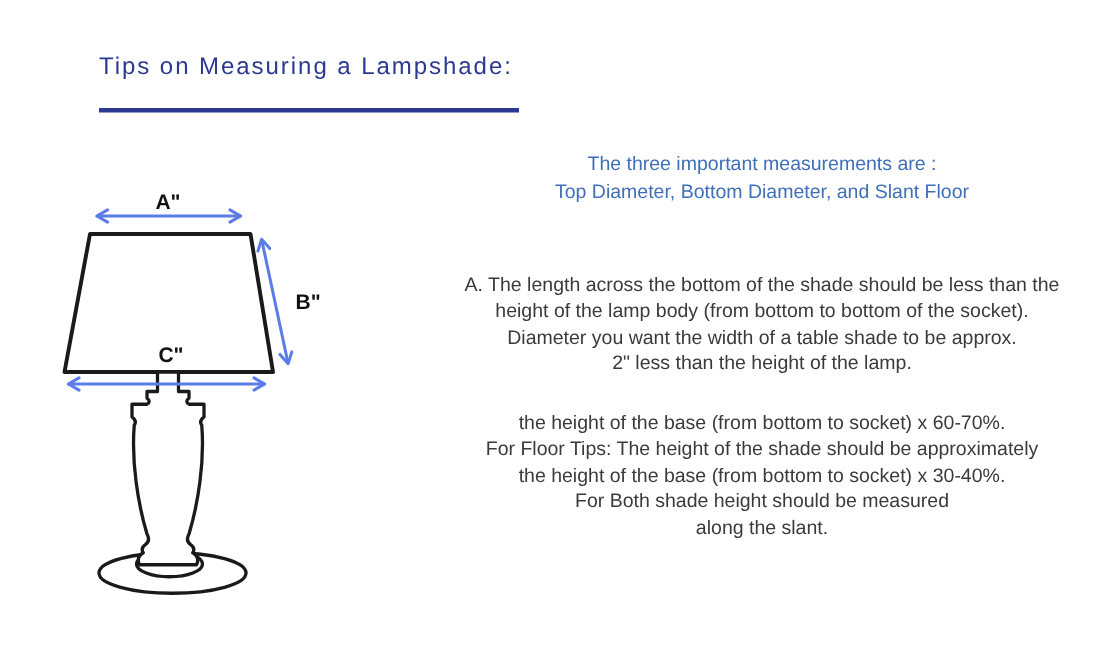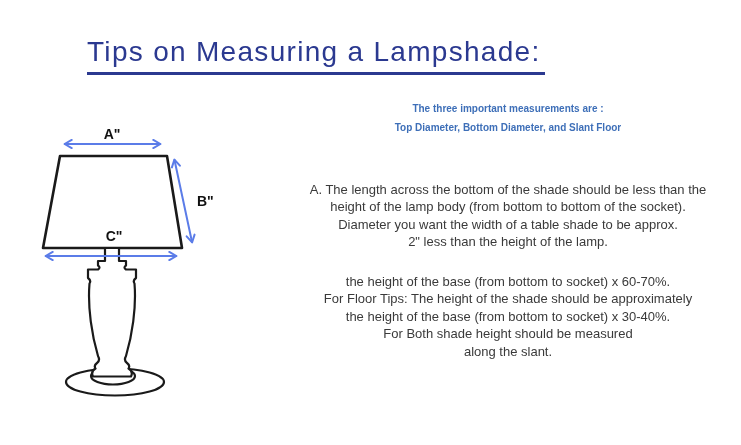--- a/index.html
+++ b/index.html
@@ -13,35 +13,35 @@
   *{margin:0;padding:0;box-sizing:border-box;}
   html,body{background:#fff;}
   .page{
     position:relative;
     width:741px;height:445px;
     background:var(--page-bg);
     overflow:hidden;
     font-family:"Liberation Sans",sans-serif;
   }
   .page-title{
-    position:absolute;left:87px;top:36px;
-    font-size:28px;font-weight:400;letter-spacing:1.3px;
+    position:absolute;left:66px;top:36px;
+    font-size:16px;font-weight:400;letter-spacing:1.3px;
     color:var(--title-navy);
-    padding-bottom:4px;padding-right:4px;
+    padding-bottom:18px;padding-right:4px;
     border-bottom:3px solid var(--title-navy);
     white-space:nowrap;
   }
   .right-col{
     position:absolute;left:279px;top:0;width:458px;
     text-align:center;
   }
   .subtitle{
     position:absolute;left:0;top:99px;width:100%;
     color:var(--subtitle-blue);
-    font-size:10px;font-weight:bold;line-height:19px;
+    font-size:13px;font-weight:normal;line-height:19px;
   }
   .tip{
     position:absolute;left:0;width:100%;
     color:var(--body-text);
     font-size:13px;line-height:17.4px;
   }
   .tip-a{top:181px;}
   .tip-b{top:273px;}
   .lamp{
     position:absolute;left:30px;top:110px;

